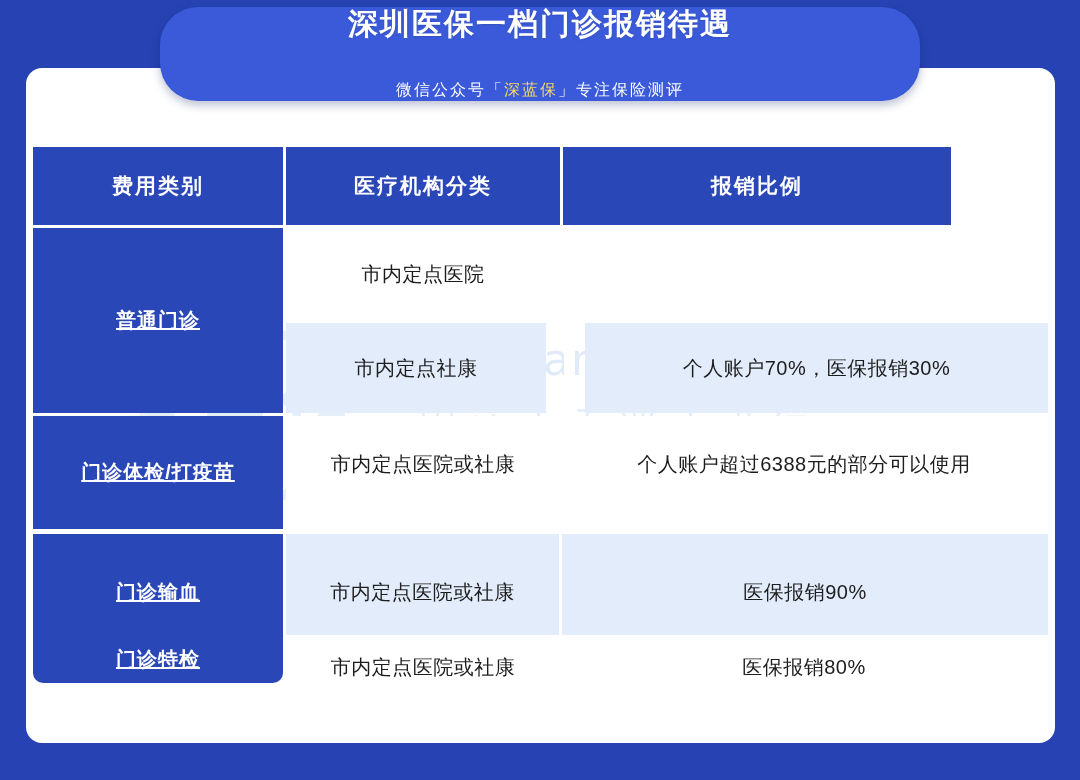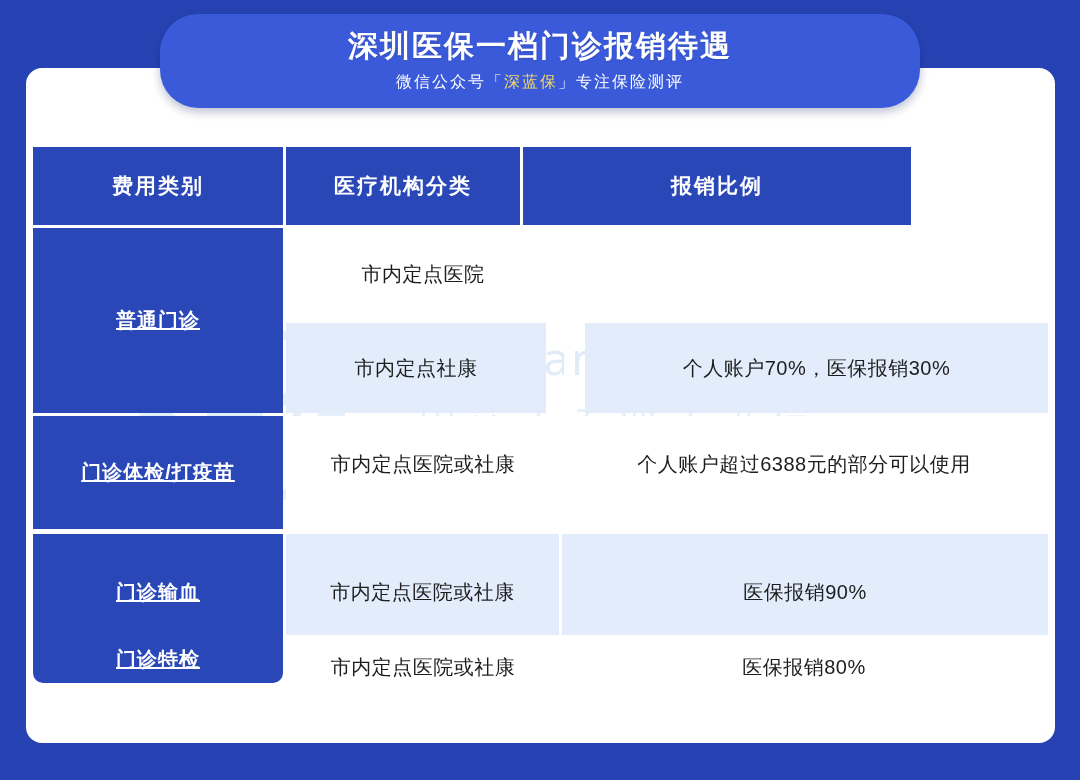--- a/index.html
+++ b/index.html
@@ -23,30 +23,30 @@
     width: 1029px;
     height: 675px;
     background: #ffffff;
     border-radius: 16px;
   }
 
   
   #banner {
     position: absolute;
     left: 160px;
-    top: 14px;
+    top: 7px;
     width: 760px;
     height: 94px;
     background: #3a5ad9;
     border-radius: 38px;
     box-shadow: 0 4px 10px rgba(10, 25, 90, 0.28);
     display: flex;
     flex-direction: column;
     align-items: center;
-    justify-content: center;
+    justify-content: space-between;
     z-index: 5;
   }
   #banner-title {
     color: #ffffff;
     font-size: 30px;
     font-weight: bold;
     letter-spacing: 2px;
     line-height: 1.15;
     text-shadow: 0 1px 2px rgba(0,0,0,.12);
   }
@@ -191,21 +191,21 @@
   </svg>
   <div id="wm-text">shenlanbao.com</div>
   <div id="wm-text2">中立 | 专业 | 诚信</div>
 </div>
 
 <div id="table">
 
   <div class="row" id="hdr" style="position: absolute;">
     <div class="cell c1 headcell">费用类别</div>
     <div class="gutter-v"></div>
-    <div class="cell headcell" style="width:234px">医疗机构分类</div>
+    <div class="cell headcell" style="width:274px">医疗机构分类</div>
     <div class="gutter-v"></div>
     <div class="cell headcell" style="width:388px">报销比例</div>
   </div>
 
   <div class="row" id="r1" style="position: absolute;">
     <div class="col1block" style="height: 185px; border-radius: 0px; top: 0px;">普通门诊</div>
 
     <div class="rightside" style="height: 92px; top: 0px; position: absolute;">
       <div class="sub sub-a plain">市内定点医院</div>
       <div class="divider"></div>

